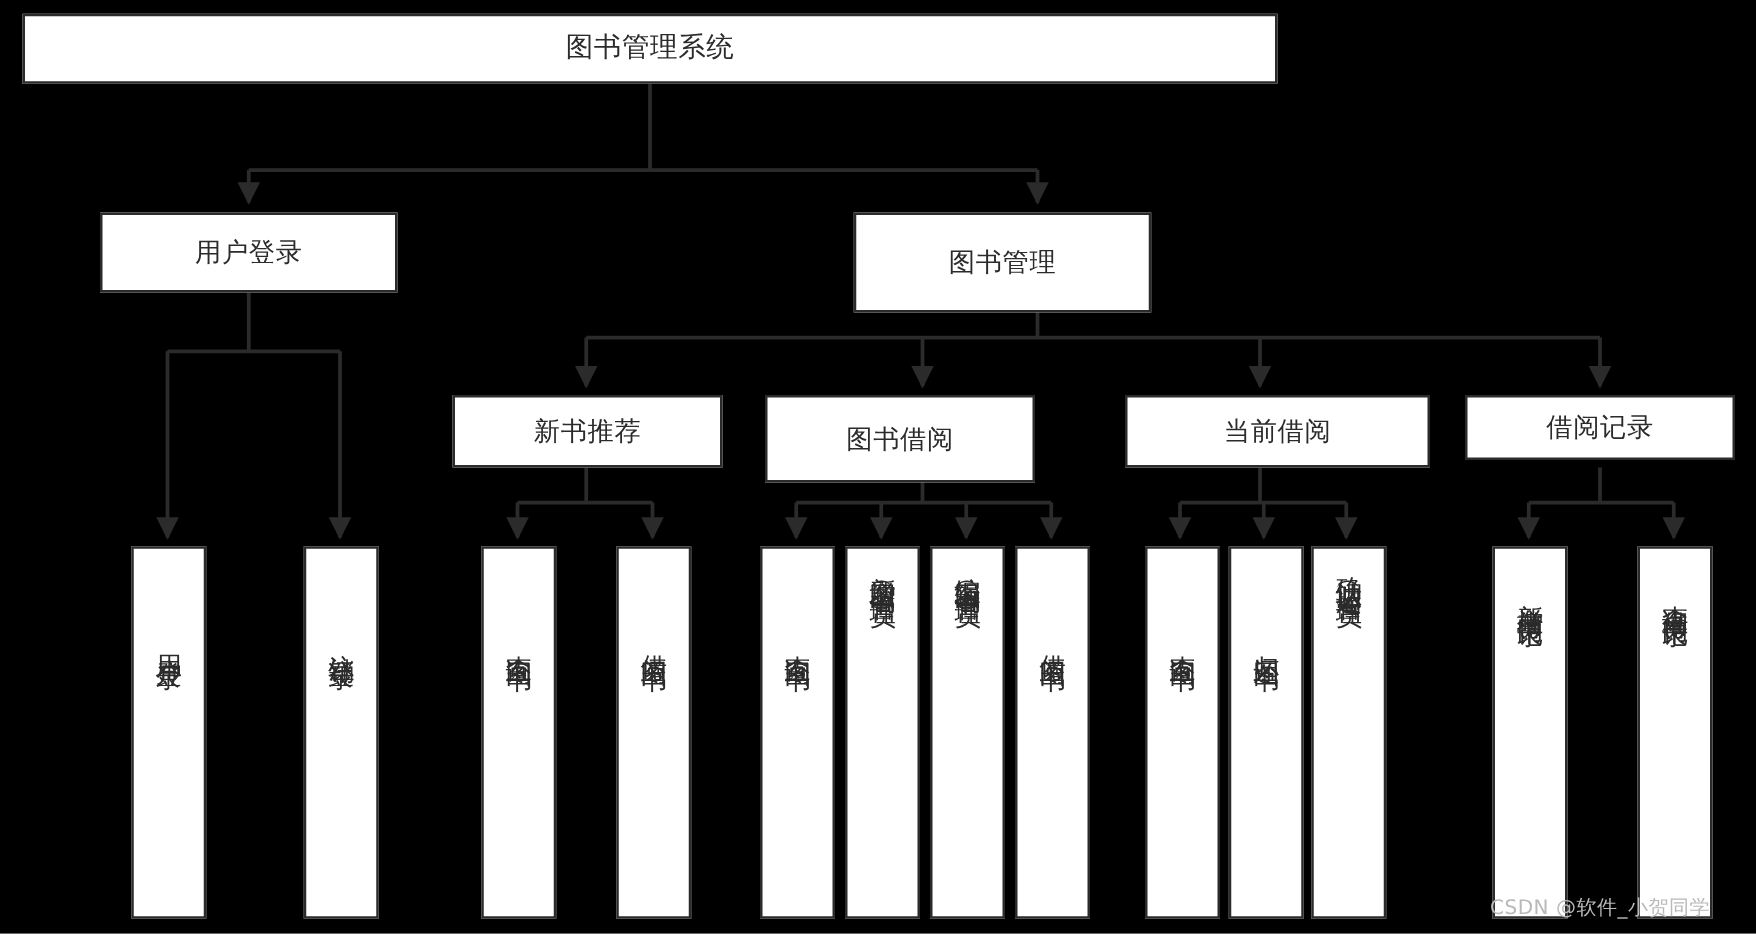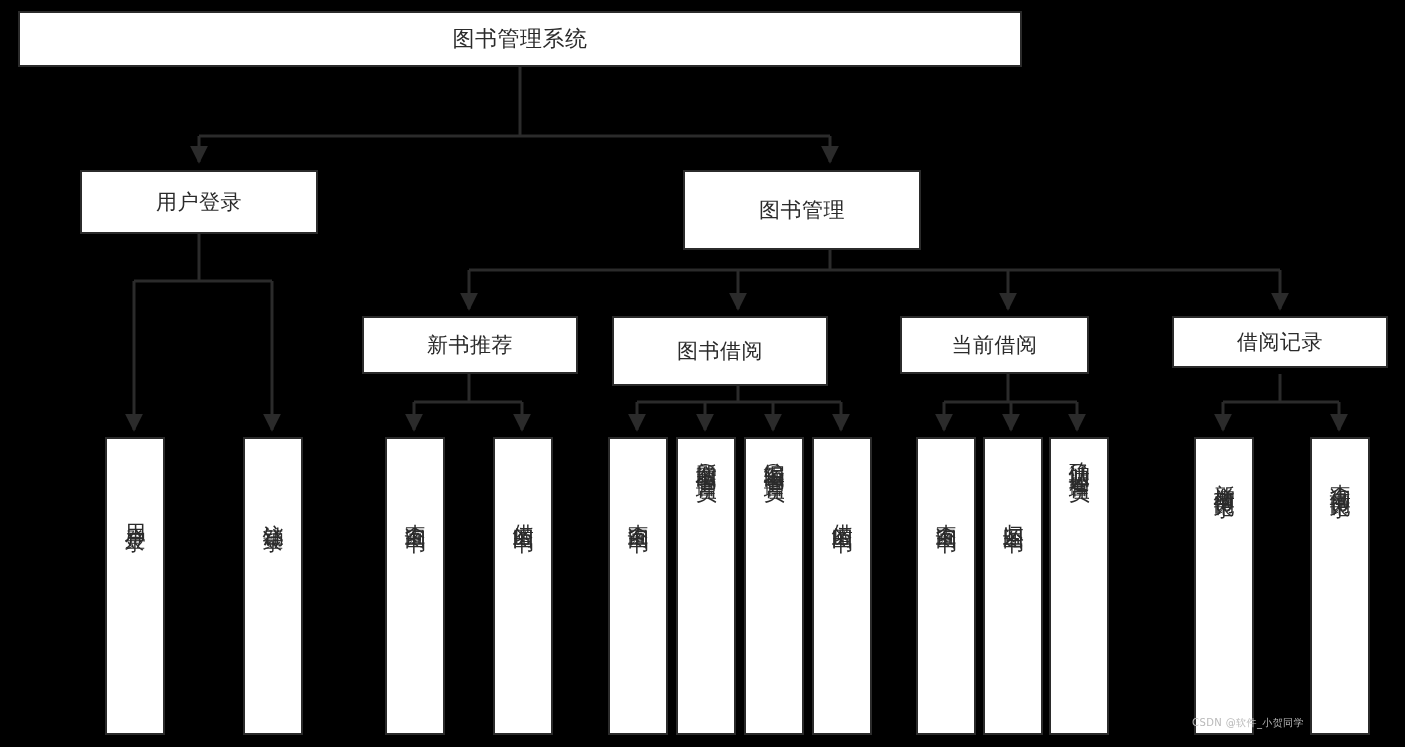--- a/index.html
+++ b/index.html
@@ -55,21 +55,21 @@
     writing-mode: vertical-rl;
     text-orientation: upright;
     font-size: 21px;
     line-height: 1.06;
     letter-spacing: 3px;
     white-space: nowrap;
   }
   .watermark {
     position: absolute;
     color: #b9b9b9;
-    font-size: 10px;
+    font-size: 16px;
     letter-spacing: 0.4px;
     white-space: nowrap;
     z-index: 3;
     font-family: "DejaVu Sans", "Liberation Sans", sans-serif;
   }
 </style>
 </head>
 <body>
 
 <div id="canvas">
@@ -134,21 +134,21 @@
   <div class="node horiz" style="left:683px; top:170px; width:238px; height:80px;">
     <span class="label">图书管理</span>
   </div>
 
   <div class="node horiz" style="left:362px; top:316px; width:216px; height:58px;">
     <span class="label">新书推荐</span>
   </div>
   <div class="node horiz" style="left:612px; top:316px; width:216px; height:70px;">
     <span class="label">图书借阅</span>
   </div>
-  <div class="node horiz" style="left:900px; top:316px; width:189px; height:58px;">
+  <div class="node horiz" style="left:900px; top:316px; width:244px; height:58px;">
     <span class="label">当前借阅</span>
   </div>
   <div class="node horiz" style="left:1172px; top:316px; width:216px; height:52px;">
     <span class="label">借阅记录</span>
   </div>
 
   <div class="node vert" style="left:105px; top:437px; width:60px; height:298px; padding-top:68px;">
     <span class="label">用户登录</span>
   </div>
   <div class="node vert" style="left:243px; top:437px; width:60px; height:298px; padding-top:68px;">

